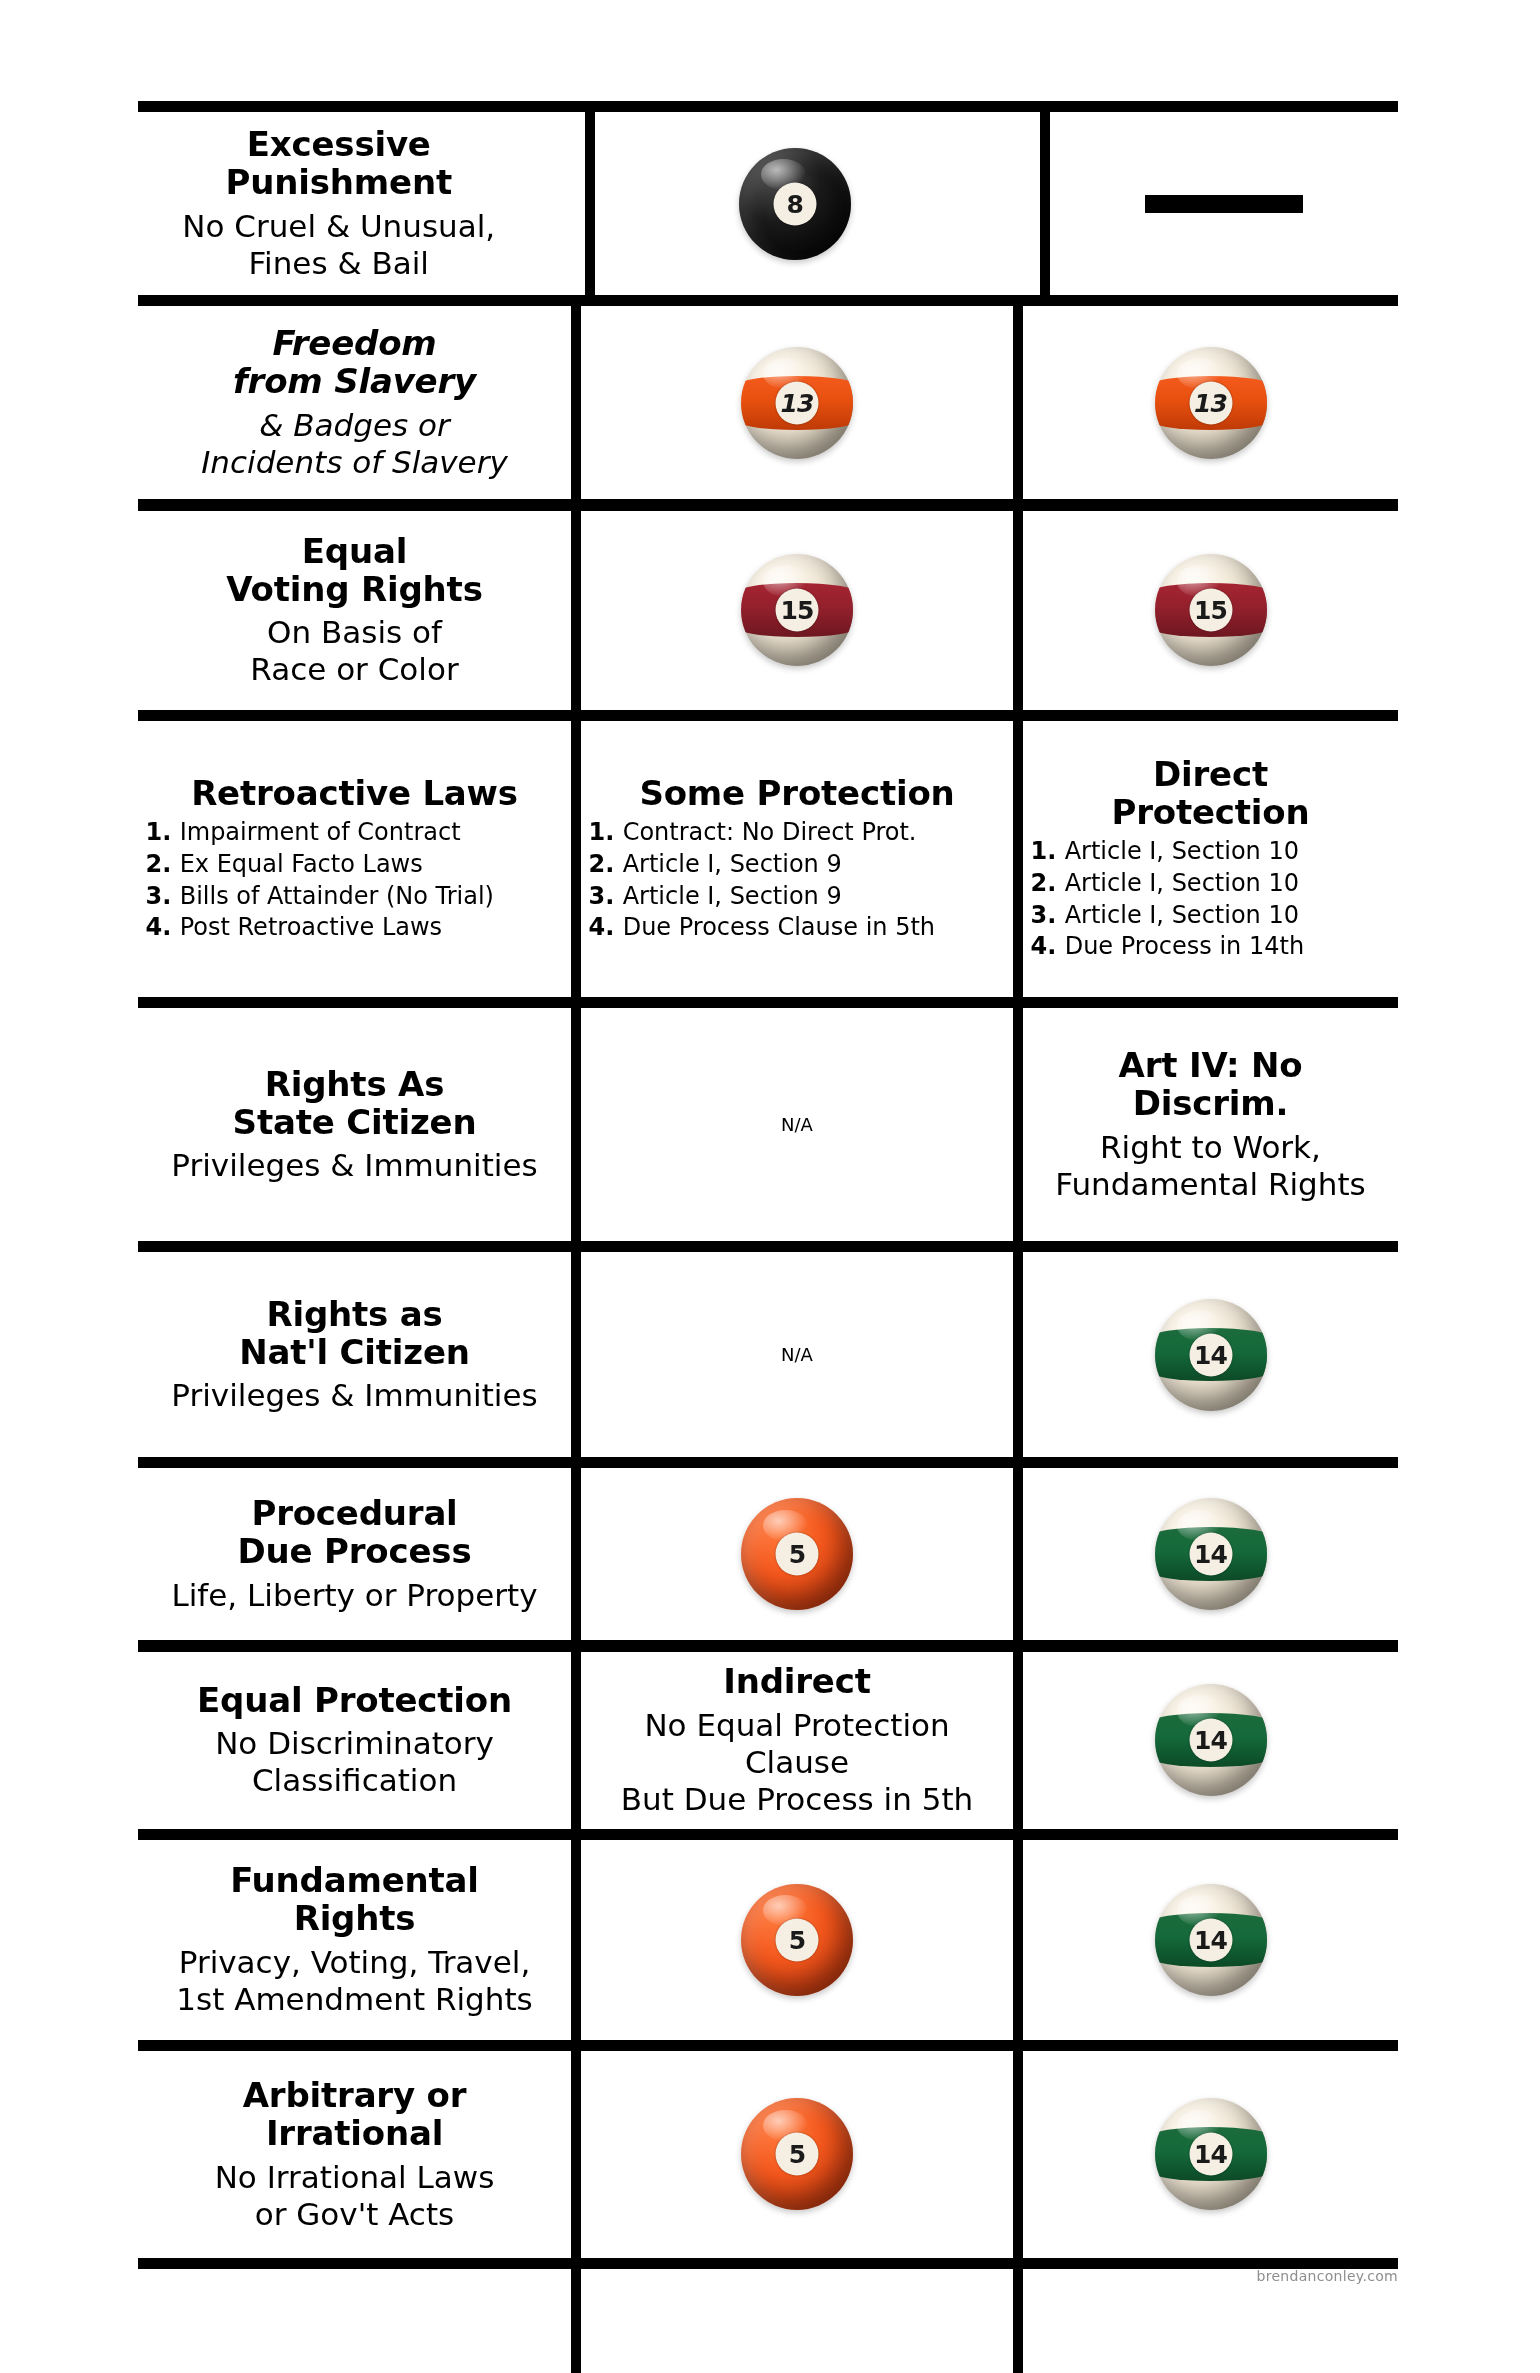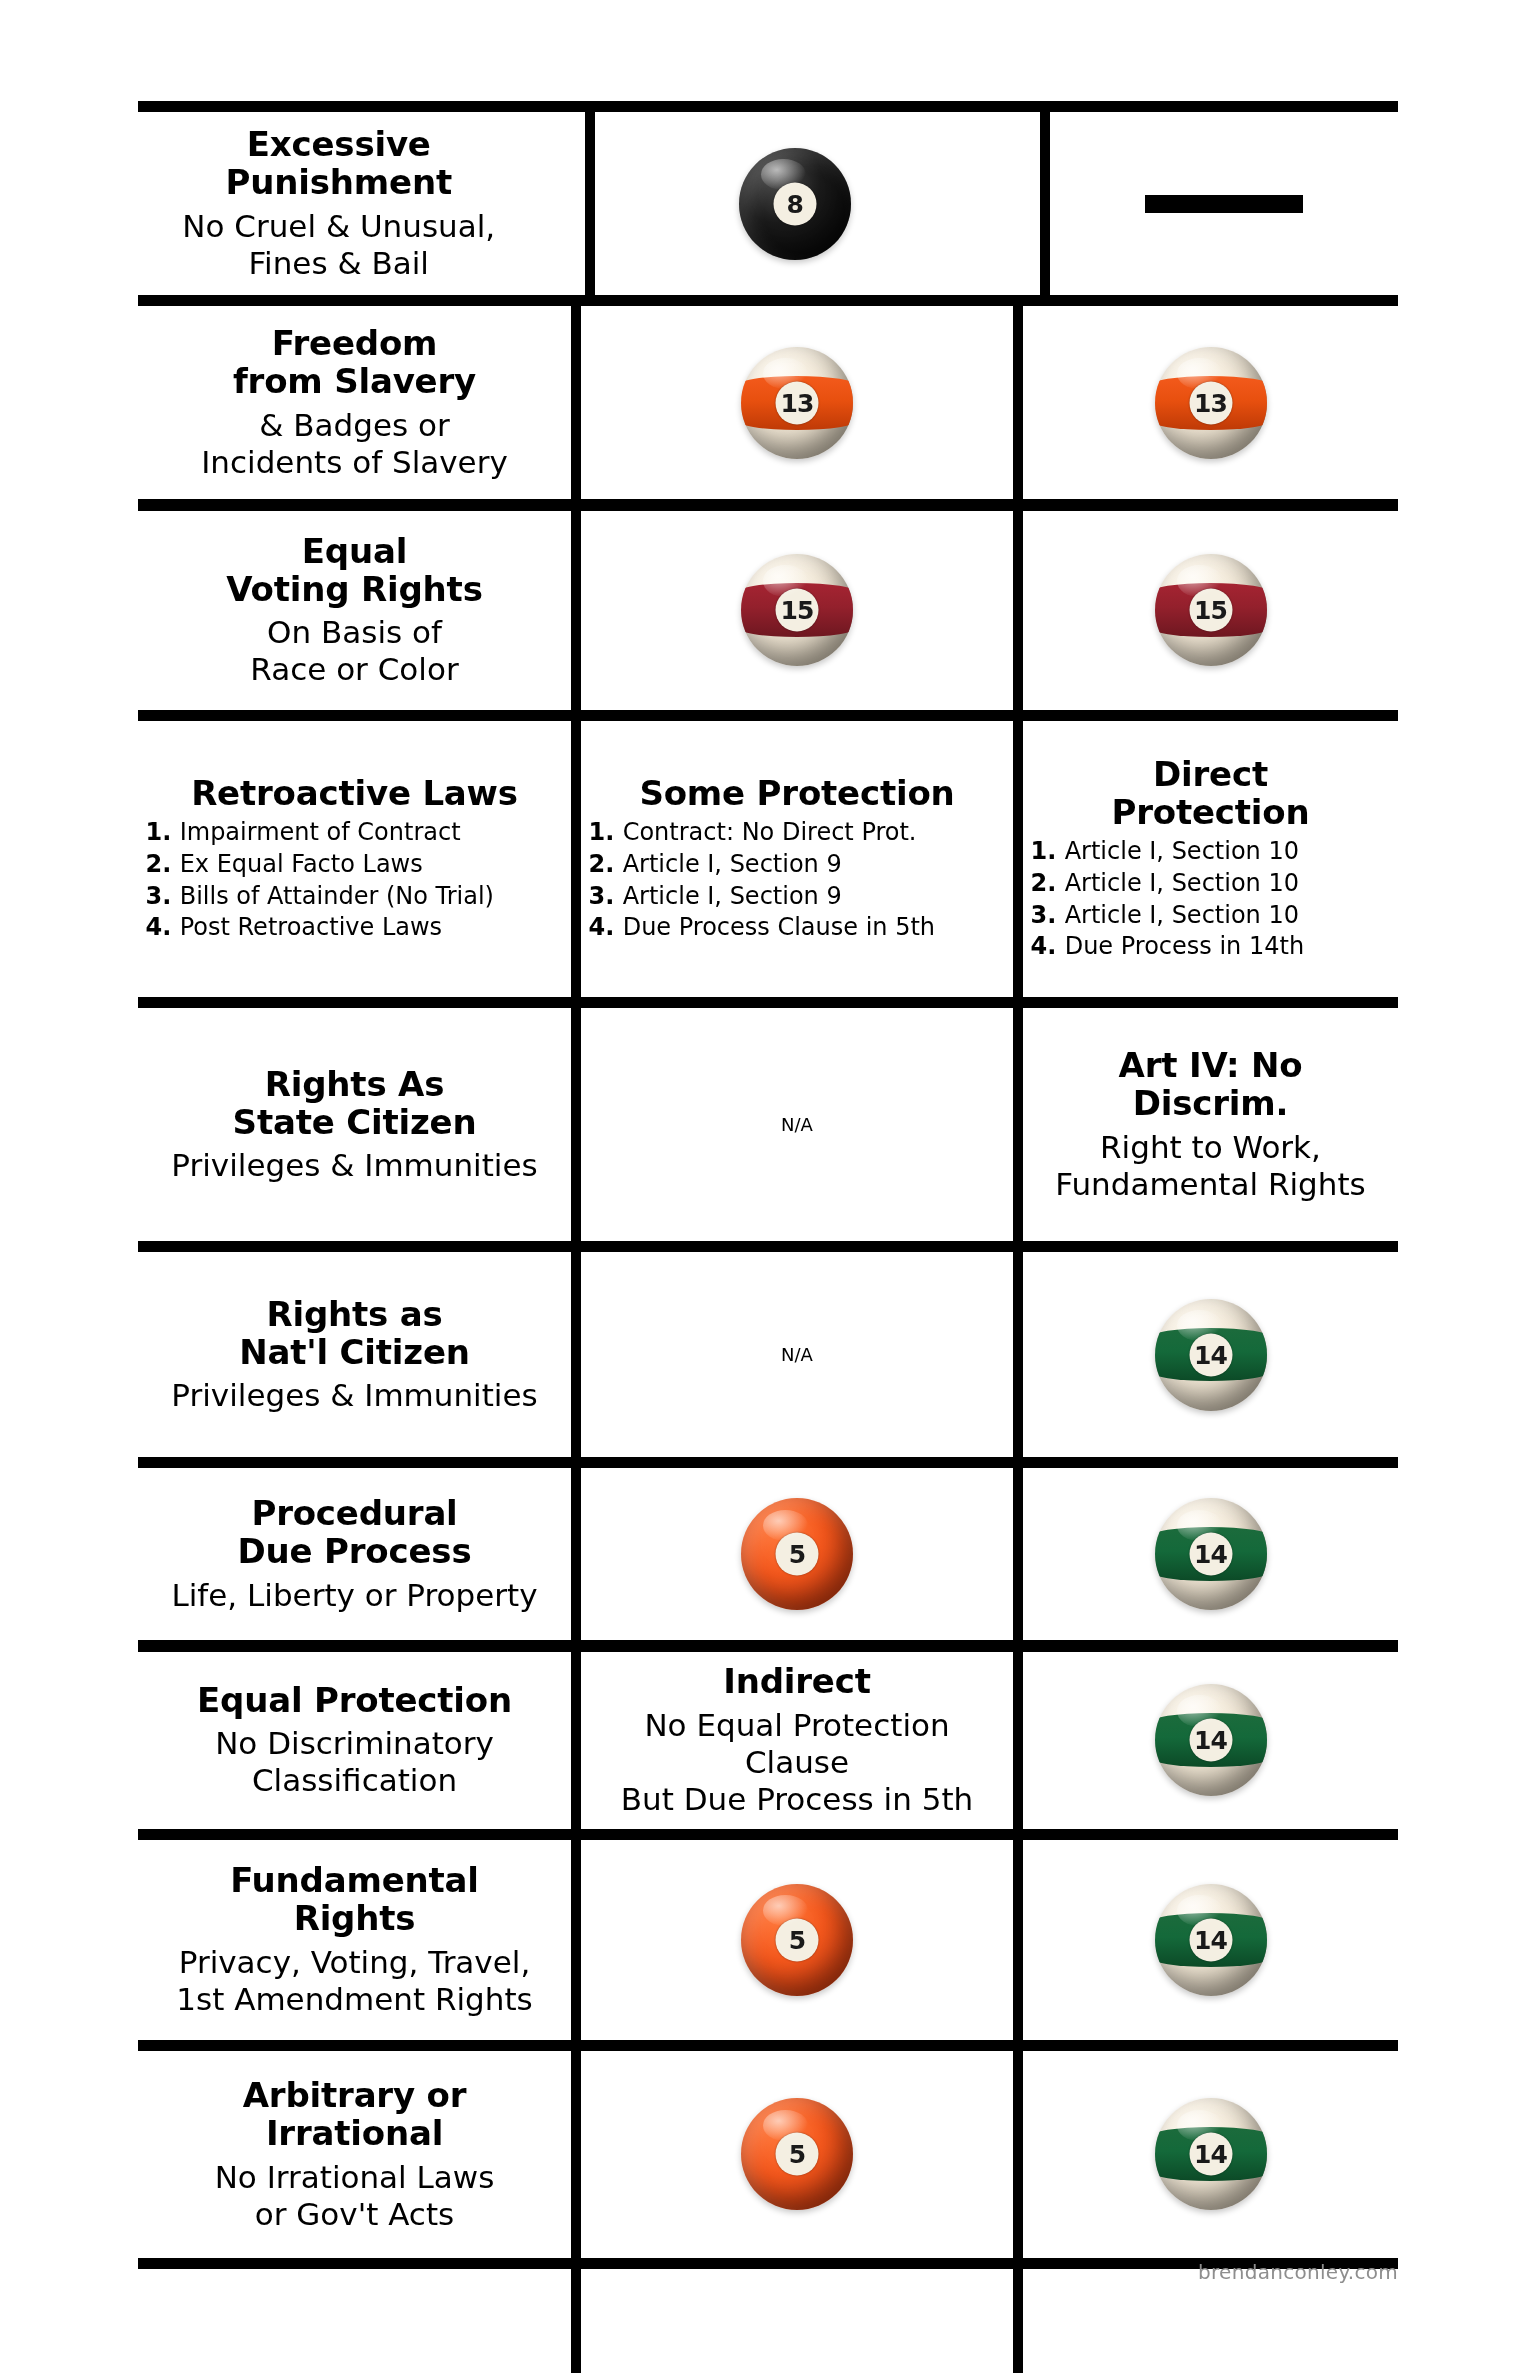--- a/index.html
+++ b/index.html
@@ -69,21 +69,21 @@
     text-align:left;
     align-self:stretch;
     font-size:24px;
     line-height:1.32;
   }
   .numlist li{ white-space:normal; }
   .numlist li .n{ font-weight:bold; }
 
   
   .r1{min-height:183px;gap:45px;}
-  .r2{min-height:193px;}
+  .r2{min-height:193px;font-style:italic;}
   .r3{min-height:199px;}
   .r4{min-height:276px;}
   .r5{min-height:233px;}
   .r6{min-height:205px;}
   .r7{min-height:172px;}
   .r8{min-height:177px;}
   .r9{min-height:200px;}
   .r10{min-height:207px;}
 
   
@@ -138,21 +138,21 @@
   .band.green { background:linear-gradient(180deg,#1c6b3c 0%,#14693a 45%,#0c4a27 100%); border-radius:50% / 18%; }
 
   .dash{
     width:158px;height:17.7px;background:#000;
   }
 
   .watermark{
     position:absolute;
     right:142px;
     bottom:89px;
-    font-size:20px;
+    font-size:14px;
     color:#8e8e8e;
     letter-spacing:0.3px;
     margin-top:28px;
   }
   .cellwrap{display:flex;align-items:center;justify-content:center;width:100%;}
   .titleblock{width:100%;}
 </style>
 </head>
 <body>
 

